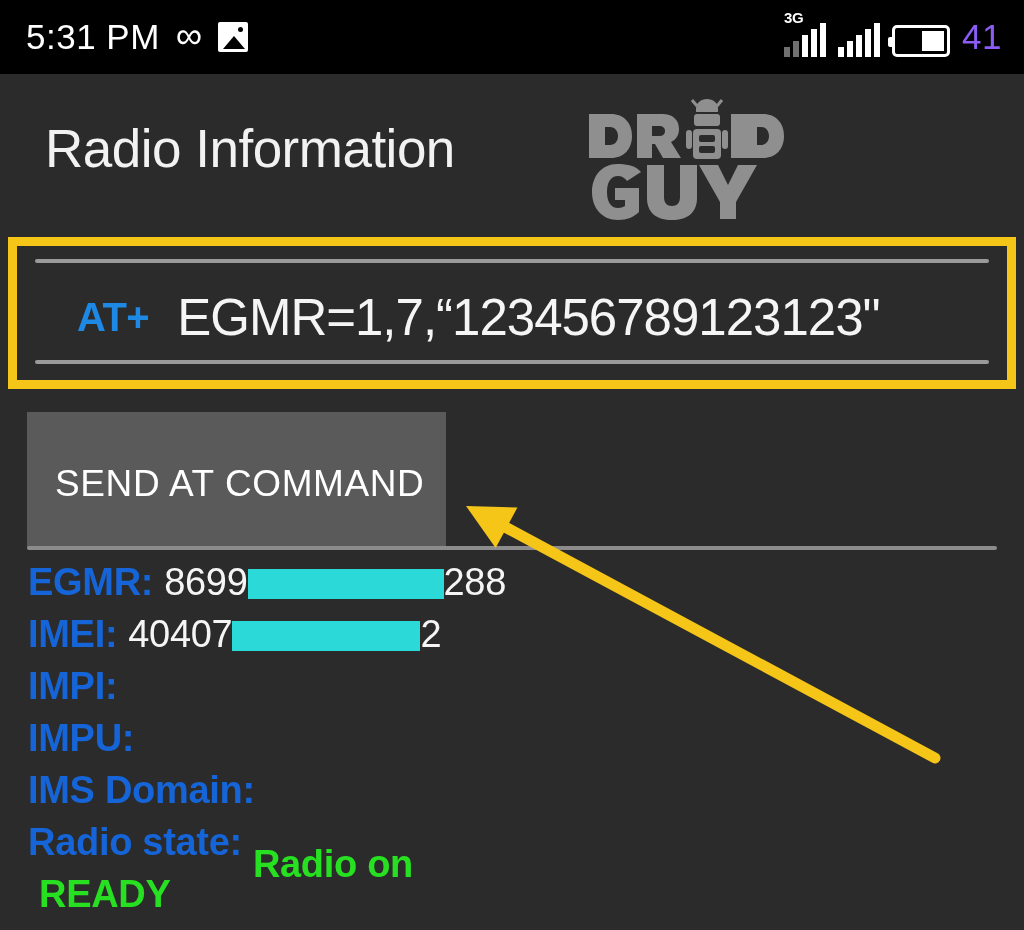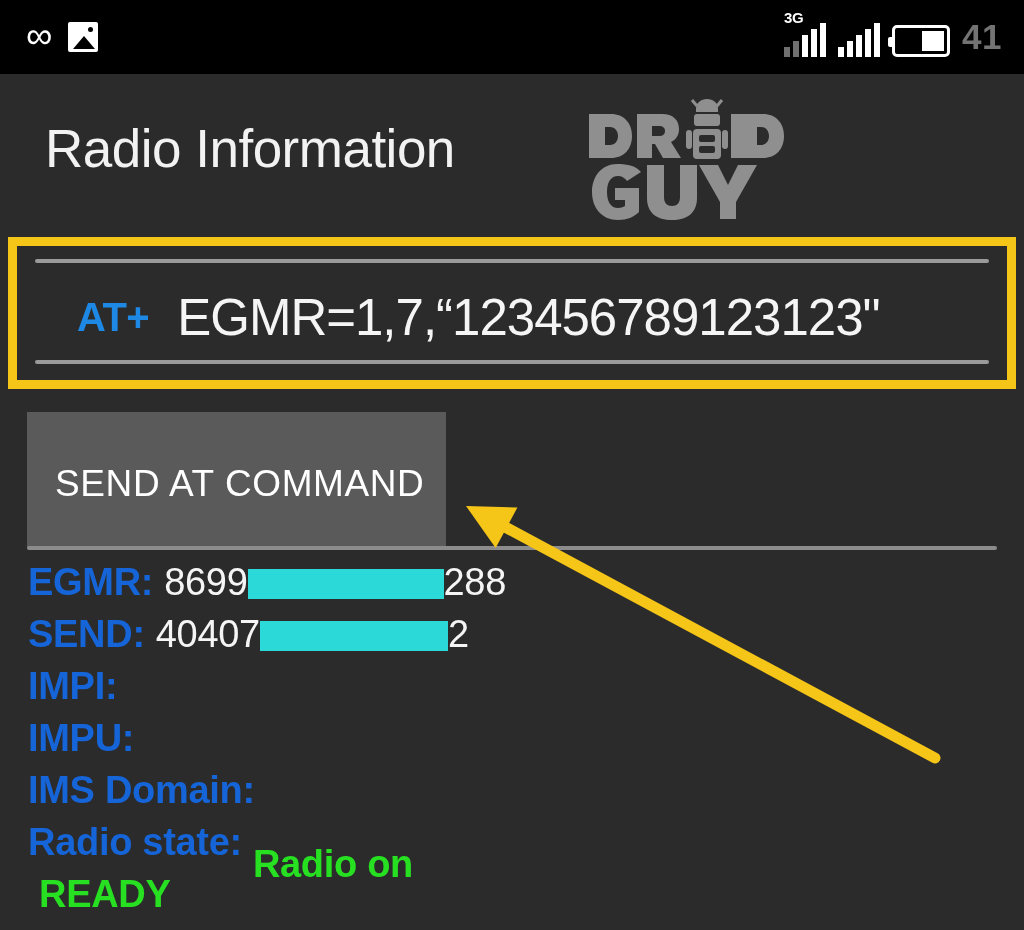--- a/index.html
+++ b/index.html
@@ -111,24 +111,23 @@
     left: -7px; top: 9px;
     width: 5px; height: 10px;
     background: #ffffff;
     border-radius: 2px 0 0 2px;
   }
   .battery .fill {
     height: 100%;
     background: #ffffff;
   }
   #battery-level {
-    color: #737373;
+    color: #8b5cf6;
     font-size: 35px;
     letter-spacing: 0.5px;
-    font-weight: bold;
   }
 
   
   #app-header {
     position: absolute;
     left: 0; top: 74px;
     width: 863px; height: 160px;
     background: #2b2b2b;
   }
   #page-title {
@@ -258,20 +257,21 @@
     pointer-events: none;
   }
 </style>
 </head>
 <body>
 
 <div id="screen">
 
   <div id="status-bar">
     <div id="status-left">
+      <span id="clock">5:31 PM</span>
       <span class="infinity-icon">∞</span>
       <span class="image-icon"></span>
     </div>
     <div id="status-right">
       <span class="sig">
         <span class="net-label">3G</span>
         <span class="bar dim" style="height:10px"></span>
         <span class="bar dim" style="height:16px"></span>
         <span class="bar" style="height:22px"></span>
         <span class="bar" style="height:28px"></span>
@@ -336,21 +336,21 @@
   <button id="send-at-command-button">SEND AT COMMAND</button>
 
   <div id="content-divider"></div>
 
   <div id="radio-info-list">
       <div class="info-row">
         <span class="info-label" style="color: rgb(21, 101, 216);">EGMR:</span>
         <span class="info-value" style="color: rgb(245, 245, 245);"><span class="val-seg">8699</span><span class="redaction" style="width: 196px; background: rgb(43, 217, 217);"></span><span class="val-seg">288</span></span>
       </div>
       <div class="info-row">
-        <span class="info-label" style="color: rgb(21, 101, 216);">SEND:</span>
+        <span class="info-label" style="color: rgb(21, 101, 216);">IMEI:</span>
         <span class="info-value" style="color: rgb(245, 245, 245);"><span class="val-seg">40407</span><span class="redaction" style="width: 188px; background: rgb(43, 217, 217);"></span><span class="val-seg">2</span></span>
       </div>
       <div class="info-row">
         <span class="info-label" style="color: rgb(21, 101, 216);">IMPI:</span>
         <span class="info-value" style="color: rgb(245, 245, 245);"></span>
       </div>
       <div class="info-row">
         <span class="info-label" style="color: rgb(21, 101, 216);">IMPU:</span>
         <span class="info-value" style="color: rgb(245, 245, 245);"></span>
       </div>

